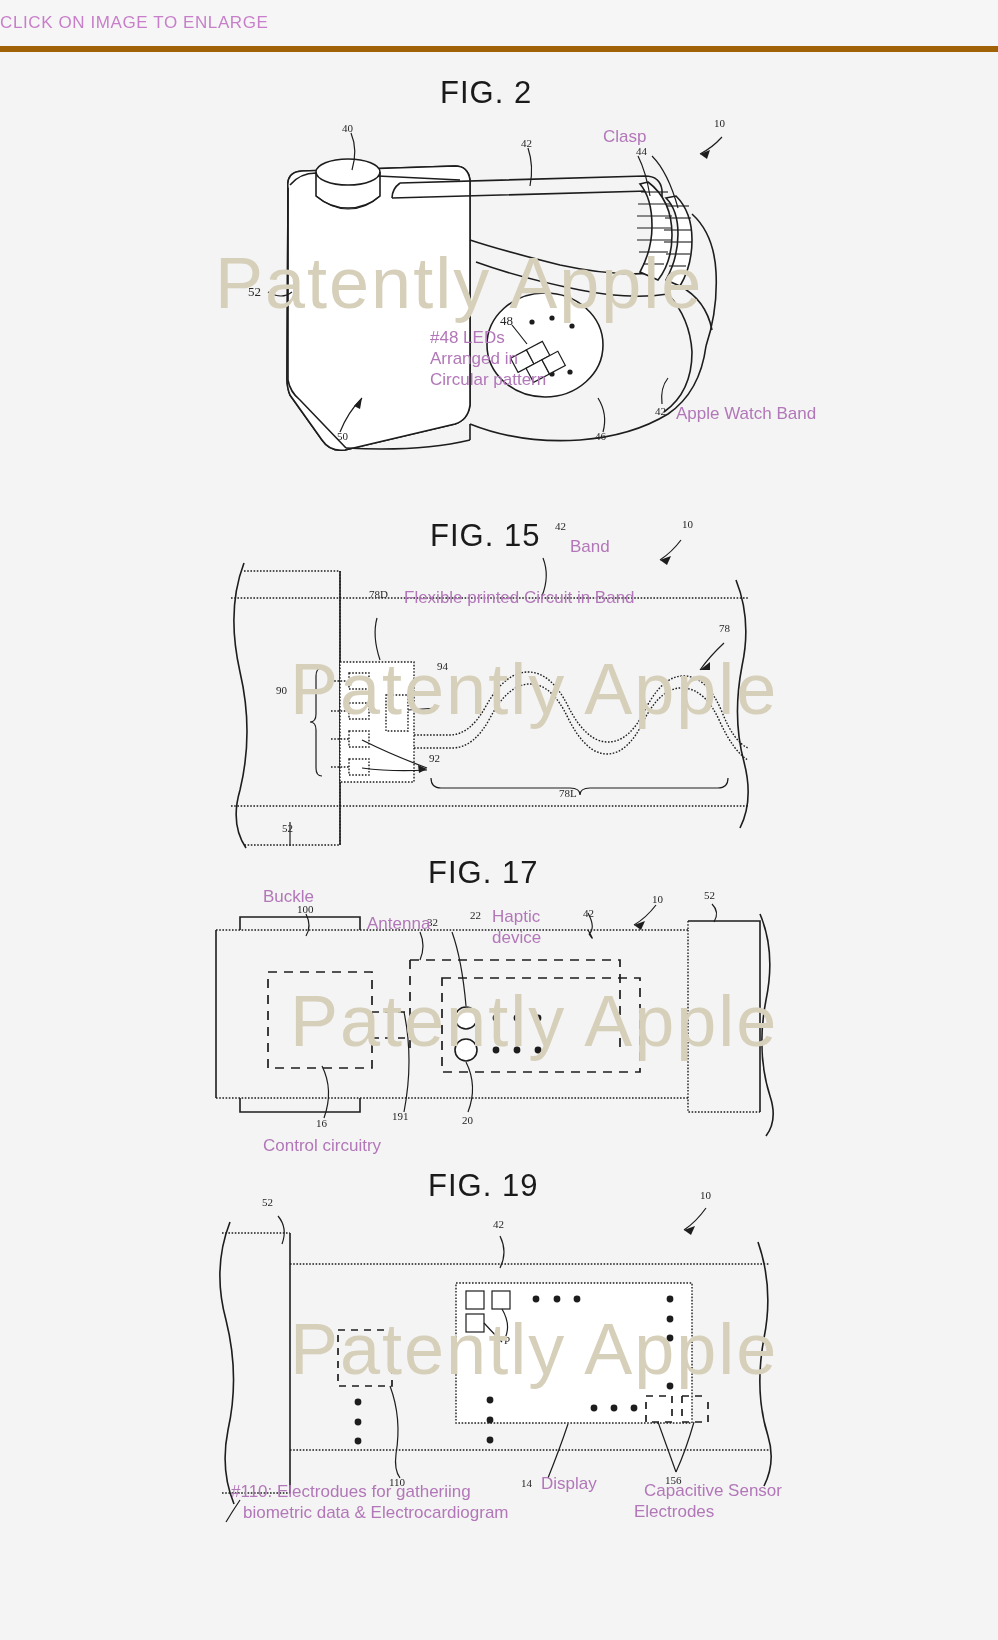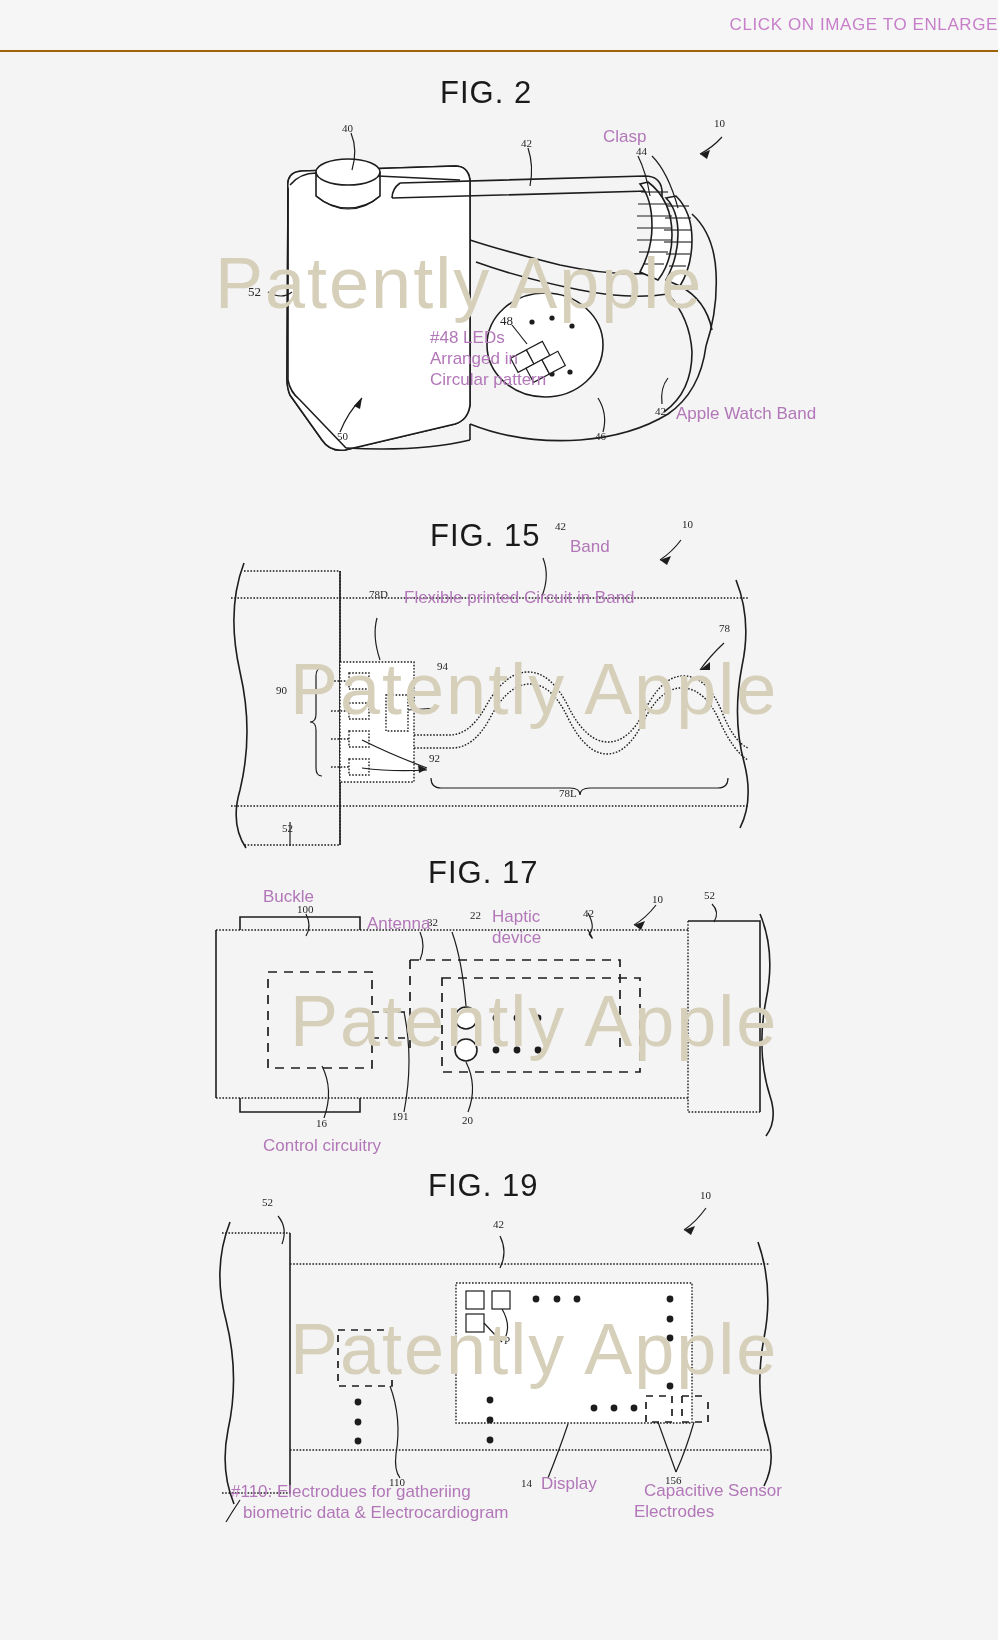--- a/index.html
+++ b/index.html
@@ -13,22 +13,22 @@
   #page {
     position: relative;
     width: 998px;
     height: 1640px;
     background: #f4f4f4;
   }
   .banner {
     position: absolute;
     top: 0; left: 0; width: 998px; height: 52px;
     background: #f7f6f7;
-    display: flex; align-items: center; justify-content: flex-end;
-    border-bottom: 2px solid #a16207;
+    display: flex; align-items: center; justify-content: flex-start;
+    border-bottom: 6px solid #a16207;
   }
   .banner-text {
     color: #c77fc9;
     font-size: 17px;
     letter-spacing: 0.6px;
     font-family: "Liberation Sans", sans-serif;
   }
   .figcaption {
     position: absolute;
     font-family: "Liberation Sans", sans-serif;

